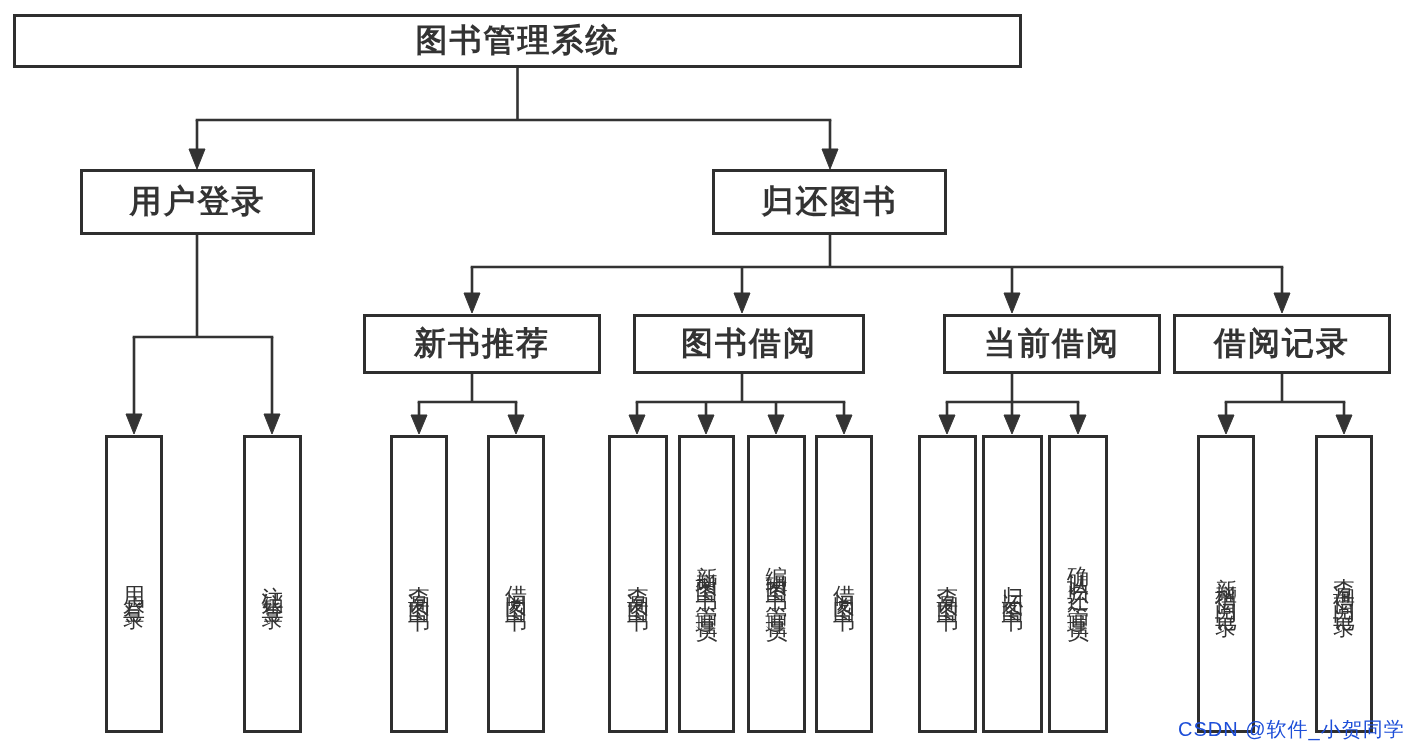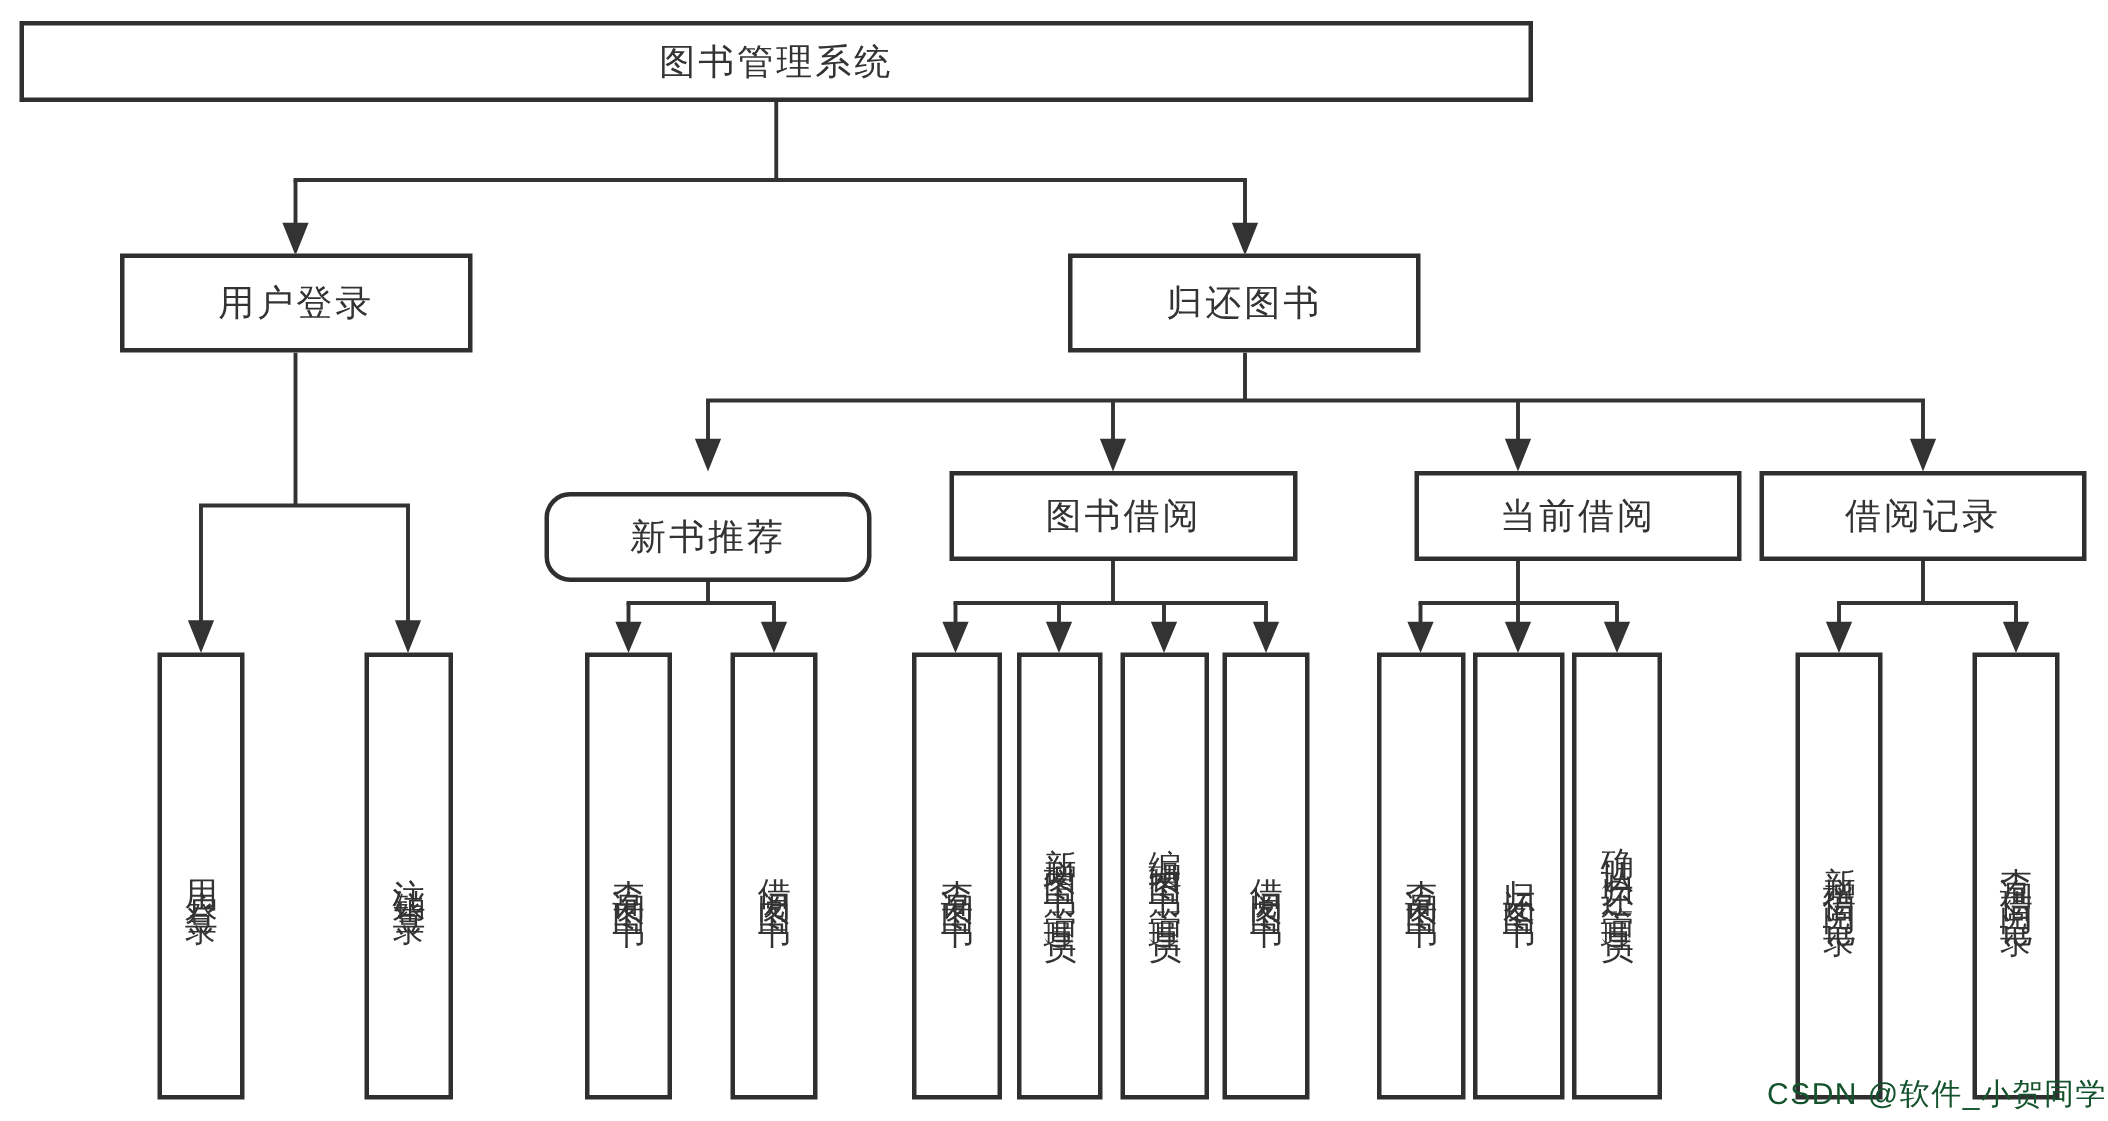--- a/index.html
+++ b/index.html
@@ -29,38 +29,39 @@
     position: absolute;
     box-sizing: border-box;
     background: #ffffff;
     border: 3px solid #2f2f2f;
     display: flex;
     align-items: center;
     justify-content: center;
     color: #333333;
   }
   .node-h span {
-    font-size: 24px;
+    font-size: 32px;
     letter-spacing: 2px;
     white-space: nowrap;
+    font-weight: bold;
   }
   .node-v span {
     writing-mode: vertical-rl;
     text-orientation: mixed;
     font-size: 22px;
     letter-spacing: 8px;
     line-height: 1.1;
     white-space: nowrap;
   }
   #watermark {
     position: absolute;
     left: 1178px;
     top: 716px;
     font-size: 20px;
-    color: #14532d;
+    color: #1d4ed8;
     letter-spacing: 1px;
     white-space: nowrap;
     z-index: 10;
   }
 </style>
 </head>
 <body>
 
 <div id="stage">
 
@@ -144,21 +145,21 @@
     <span>图书管理系统</span>
   </div>
 
   <div class="node node-h" style="left:80px; top:169px; width:235px; height:66px;">
     <span>用户登录</span>
   </div>
   <div class="node node-h" style="left:712px; top:169px; width:235px; height:66px;">
     <span>归还图书</span>
   </div>
 
-  <div class="node node-h" style="left:363px; top:328px; width:218px; height:60px;border-radius:17px;">
+  <div class="node node-h" style="left:363px; top:314px; width:238px; height:60px;">
     <span>新书推荐</span>
   </div>
   <div class="node node-h" style="left:633px; top:314px; width:232px; height:60px;">
     <span>图书借阅</span>
   </div>
   <div class="node node-h" style="left:903px; top:314px; width:218px; height:60px;margin-left:40px;">
     <span>当前借阅</span>
   </div>
   <div class="node node-h" style="left:1173px; top:314px; width:218px; height:60px;">
     <span>借阅记录</span>

